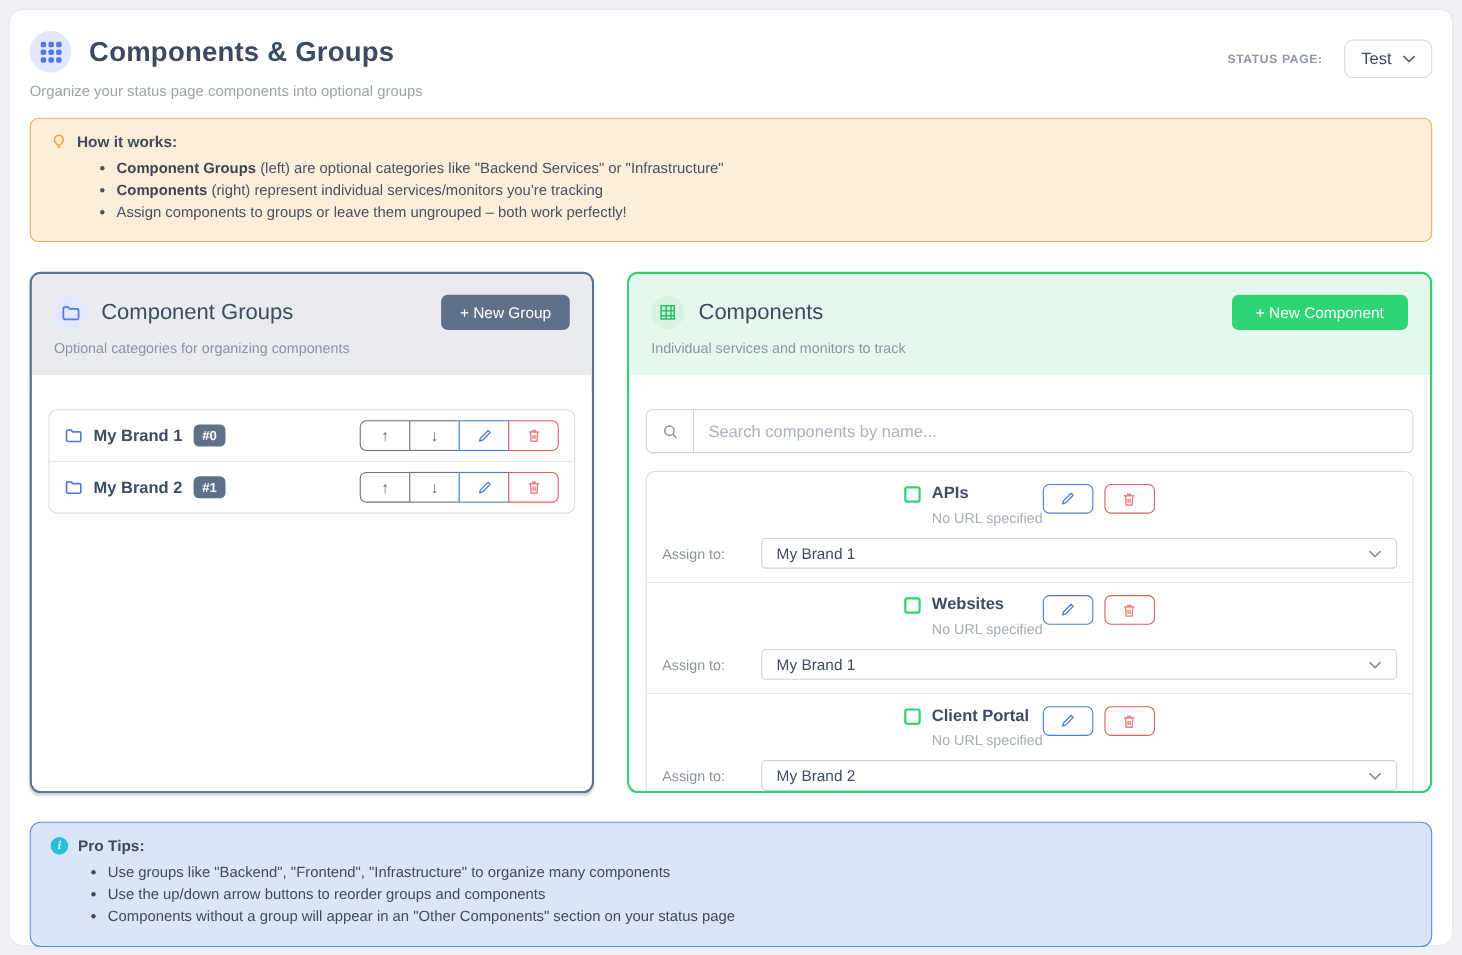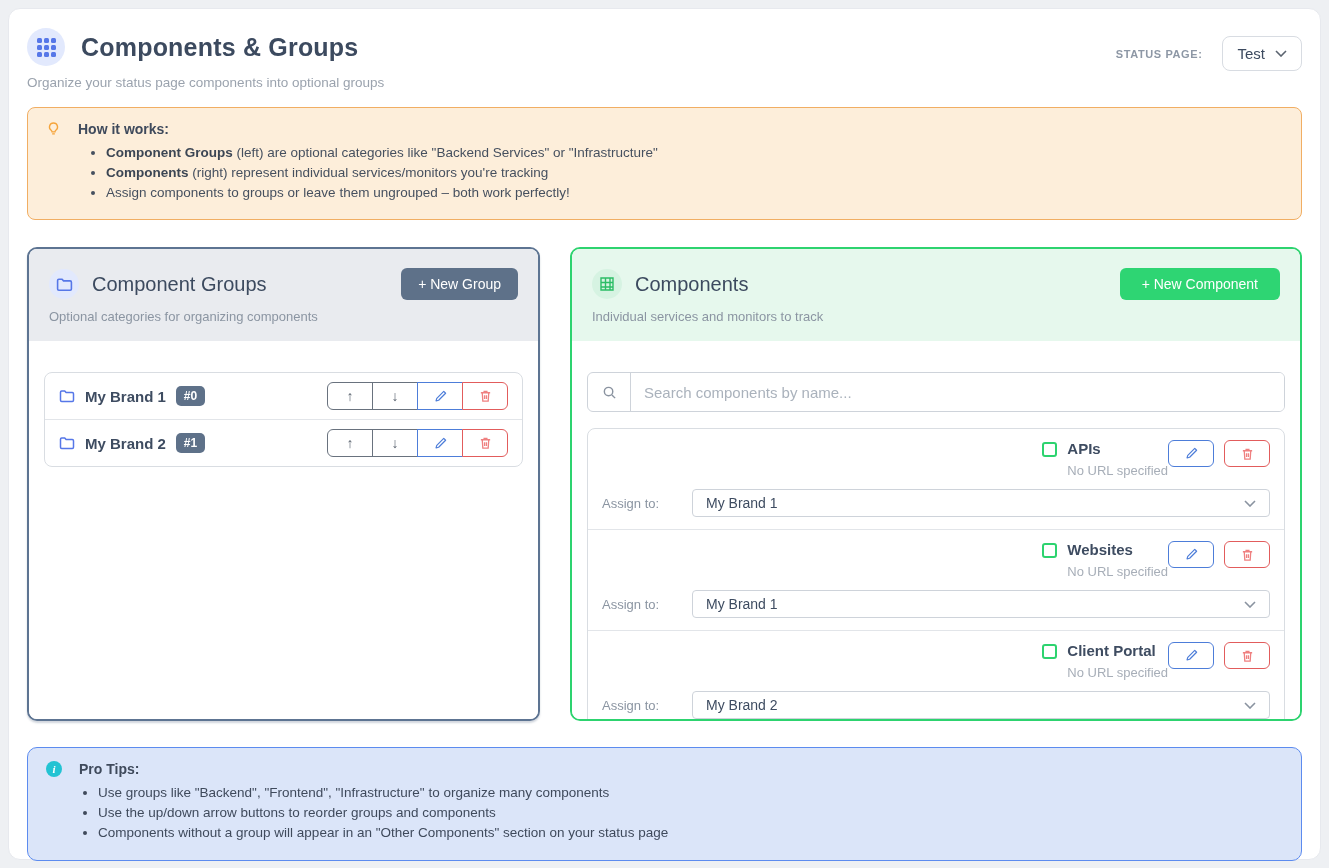--- a/index.html
+++ b/index.html
@@ -41,21 +41,21 @@
   }
 
   
   .hint {
     margin-top:17px;
     background:#fdeeda;
     border:1px solid #f1ae63;
     border-radius:8px;
     padding:13px 18px 14px;
   }
-  .box-title { display:flex; align-items:center; gap:17px; font-size:14px; font-weight:700; color:#3f4a5c; }
+  .box-title { display:flex; align-items:center; gap:9px; font-size:14px; font-weight:700; color:#3f4a5c; }
   .hint ul { margin-top:8px; padding-left:60px; }
   .hint li { font-size:13.5px; color:#46505f; margin:5px 0; }
   .hint li strong { color:#3c4654; }
 
   
   .panels { display:flex; gap:30px; margin-top:27px; height:474px; }
   .panel { border-radius:10px; background:#fff; overflow:hidden; display:flex; flex-direction:column; }
   .panel-groups { width:513px; flex:0 0 auto; border:2px solid #5d7492; box-shadow:0 2px 2px rgba(70,90,120,.25); }
   .panel-components { flex:1; border:2px solid #2dd36f; }
   .panel-header { padding:19px 20px 17px; }
@@ -106,21 +106,21 @@
     border:1px solid #ced3da; border-radius:6px; overflow:hidden; margin-bottom:16px;
     background:#fff;
   }
   .search-icon-cell { width:43px; display:grid; place-items:center; border-right:1px solid #ced3da; }
   .search-input { flex:1; border:none; outline:none; padding:0 13px; font-size:15px; color:#3e4c61; font-family:inherit; }
   .search-input::placeholder { color:#aab2bc; }
 
   .comp-list { border:1px solid #d9dde2; border-radius:8px; }
   .comp-row { padding:11px 14px 12px; }
   .comp-row + .comp-row { border-top:1px solid #e2e5e9; }
-  .comp-top { display:flex; justify-content:flex-end; align-items:flex-start; }
+  .comp-top { display:flex; justify-content:center; align-items:flex-start; }
   .comp-id { display:flex; gap:10px; }
   .comp-check { width:15px; height:15px; border:2px solid #2dd36f; border-radius:3px; margin-top:2px; flex:0 0 auto; background:#fff; }
   .comp-name { font-size:15px; font-weight:700; color:#3e4c61; }
   .comp-url { margin-top:6px; font-size:13px; color:#a7aeb8; }
   .mini-actions { display:flex; gap:10px; }
   .mini-btn {
     width:46px; height:27px; border-radius:6px; background:#fff;
     display:grid; place-items:center; cursor:pointer;
   }
   .mini-btn.edit { border:1px solid #4d7dd9; }

